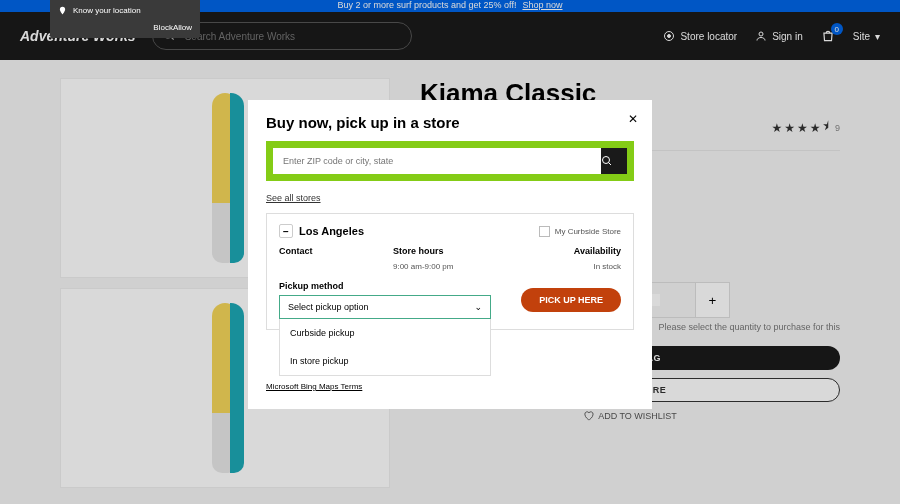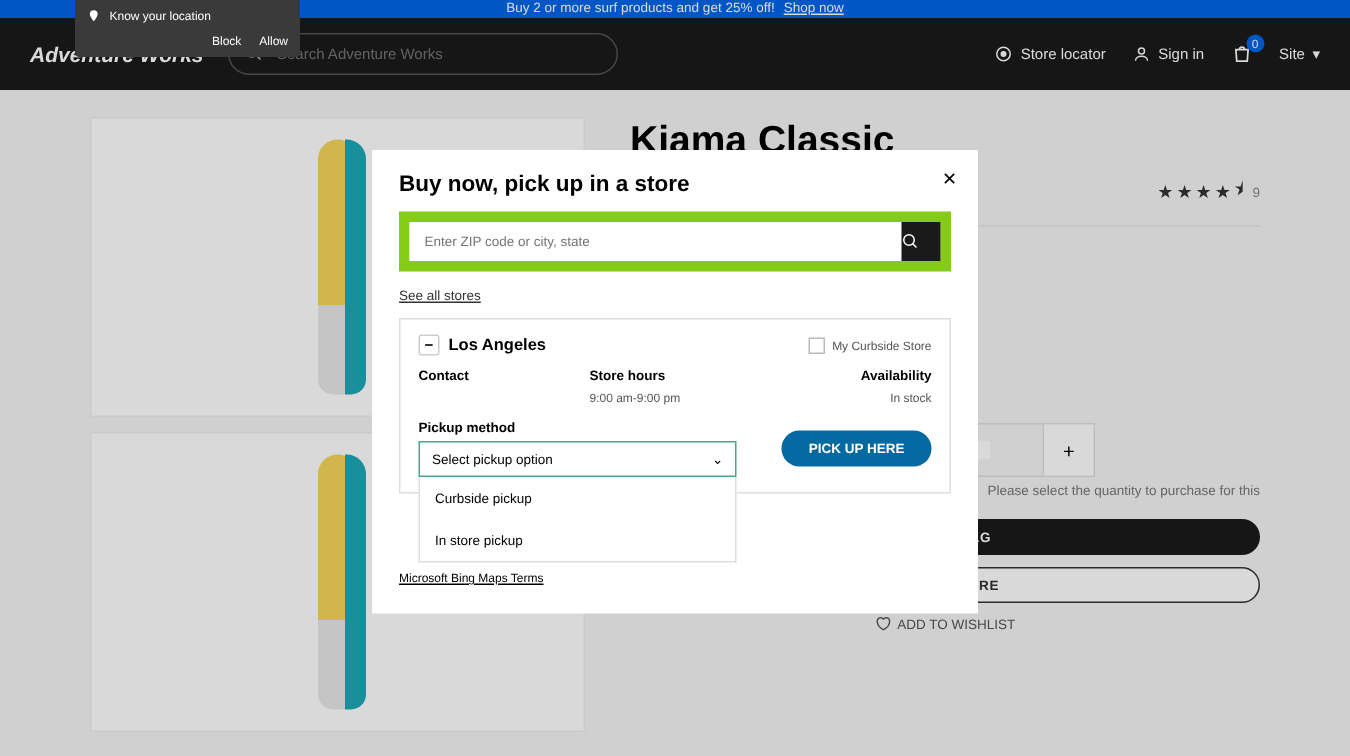--- a/index.html
+++ b/index.html
@@ -10,21 +10,21 @@
 .logo{color:#fff;font-style:italic;font-weight:600;font-size:14px;white-space:nowrap}
 .search-box{position:relative;flex:0 0 260px}
 .search-box input{width:100%;height:28px;background:#1a1a1a;border:1px solid #555;border-radius:14px;padding:0 12px 0 32px;color:#fff;font-size:10px}
 .search-box .sicon{position:absolute;left:10px;top:6px;color:#aaa}
 .hright{margin-left:auto;display:flex;align-items:center;gap:18px;color:#fff;font-size:10px}
 .hright .item{display:flex;align-items:center;gap:5px;cursor:pointer}
 .bag{position:relative}
 .badge{position:absolute;top:-6px;right:-8px;background:#0066e8;color:#fff;border-radius:50%;width:12px;height:12px;font-size:8px;display:flex;align-items:center;justify-content:center}
 .geo-prompt{position:absolute;top:0;left:50px;width:150px;background:#3a3a3a;color:#fff;padding:6px 8px;font-size:8px;z-index:100;border-radius:0 0 3px 3px}
 .geo-prompt .row{display:flex;align-items:center;gap:6px}
-.geo-btns{display:flex;justify-content:flex-end;gap:12px;margin-top:8px;font-size:8px}
+.geo-btns{display:flex;justify-content:flex-end;margin-top:8px;font-size:8px}
 .geo-btns span{cursor:pointer}
 .main{display:flex;padding:18px 60px;gap:30px}
 .gallery{flex:0 0 330px;display:flex;flex-direction:column;gap:10px}
 .board-img{height:200px;background:#fff;display:flex;align-items:center;justify-content:center;border:1px solid #eee}
 .board{width:26px;height:170px;border-radius:13px 13px 10px 10px;position:relative}
 .b1{background:linear-gradient(to bottom,#f5d65a 0%,#f5d65a 65%,#e8e8e8 65%)}
 .b1::after{content:'';position:absolute;right:-6px;top:0;width:14px;height:100%;background:#1da8b5;border-radius:0 13px 10px 0}
 .details{flex:1;min-width:0}
 .title{font-size:26px;font-weight:800;margin-bottom:8px}
 .stars{display:flex;gap:2px;align-items:center;justify-content:flex-end;color:#333;font-size:12px;margin-bottom:12px}
@@ -58,21 +58,21 @@
 .cols .lbl{font-weight:700;margin-bottom:6px}
 .cols .val{color:#555;font-size:8px}
 .cols>div:last-child{text-align:right}
 .pickup-row{display:flex;align-items:center;gap:30px}
 .pickup-left{flex:1}
 .pickup-left .lbl{font-size:9px;font-weight:700;margin-bottom:4px}
 .select-box{position:relative}
 .select-btn{width:100%;border:1px solid #4a8;padding:6px 8px;font-size:9px;text-align:left;background:#fff;cursor:pointer;display:flex;justify-content:space-between;align-items:center}
 .dropdown{position:absolute;top:100%;left:0;right:0;background:#fff;border:1px solid #ddd;border-top:none;z-index:5}
 .dropdown div{padding:9px 10px;font-size:9px;cursor:pointer}
-.pick-btn{background:#0369a1;color:#fff;border:none;border-radius:13px;padding:7px 18px;font-size:9px;font-weight:600;cursor:pointer;white-space:nowrap}
+.pick-btn{background:#c2410c;color:#fff;border:none;border-radius:13px;padding:7px 18px;font-size:9px;font-weight:600;cursor:pointer;white-space:nowrap}
 .terms{font-size:8px;text-decoration:underline;margin-top:52px;display:inline-block;cursor:pointer}
 svg{display:block}
 </style>
 </head>
 <body>
 
 <div class="promo">
   <span>Buy 2 or more surf products and get 25% off!</span>
   <a href="#">Shop now</a>
 </div>

